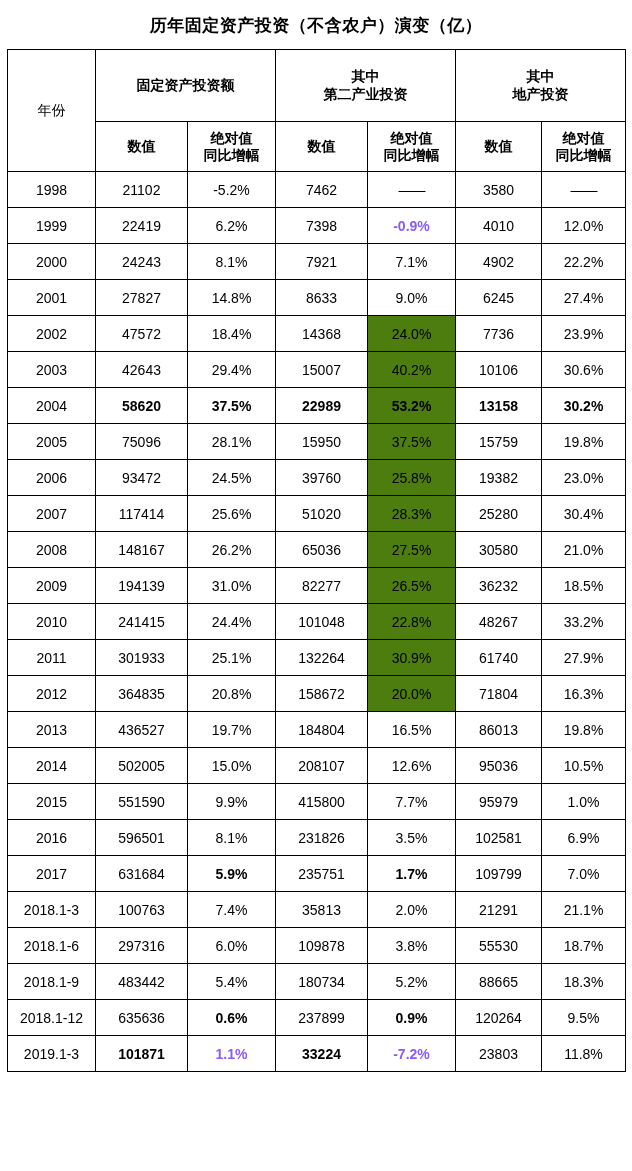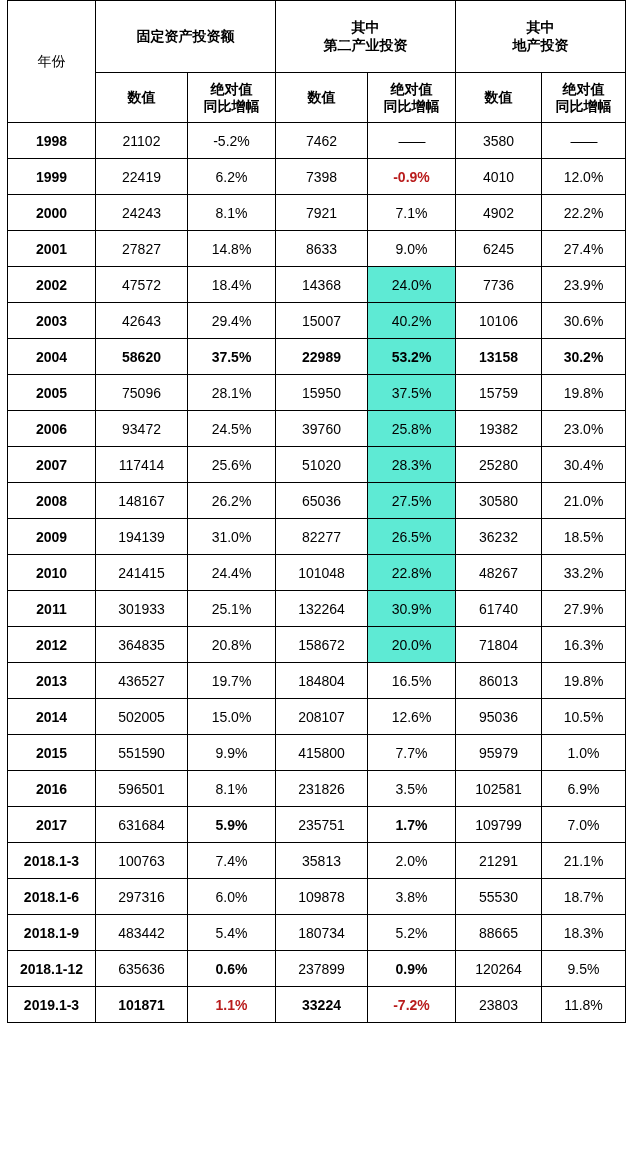--- a/index.html
+++ b/index.html
@@ -52,42 +52,43 @@
     font-weight: bold;
     font-size: 13.5px;
     line-height: 1.2;
   }
   th.year-hdr {
     font-weight: normal;
     font-size: 15px;
   }
   td.year {
     font-size: 14px;
-    font-weight: bold;
+    font-weight: normal;
   }
   td.num { font-size: 14px; }
   .bold { font-weight: bold; }
-  .red { color: #b91c1c; font-weight: bold; }
-  .hl { background: #5eead4; }
+  .red { color: #8b5cf6; font-weight: bold; }
+  .hl { background: #4d7c0f; }
   .dash { letter-spacing: -1px; }
   
   col.c-year { width: 88px; }
   col.c-v1 { width: 92px; }
   col.c-g1 { width: 88px; }
   col.c-v2 { width: 92px; }
   col.c-g2 { width: 88px; }
   col.c-v3 { width: 86px; }
   col.c-g3 { width: 84px; }
   .hdr-line2 { display: block; }
 </style>
 </head>
 <body>
 
 <div class="page">
 
+  <div class="title">历年固定资产投资（不含农户）演变（亿）</div>
 
   <table class="grid">
     <colgroup>
       <col class="c-year">
         <col class="c-v1">
         <col class="c-g1">
         <col class="c-v2">
         <col class="c-g2">
         <col class="c-v3">
         <col class="c-g3">

